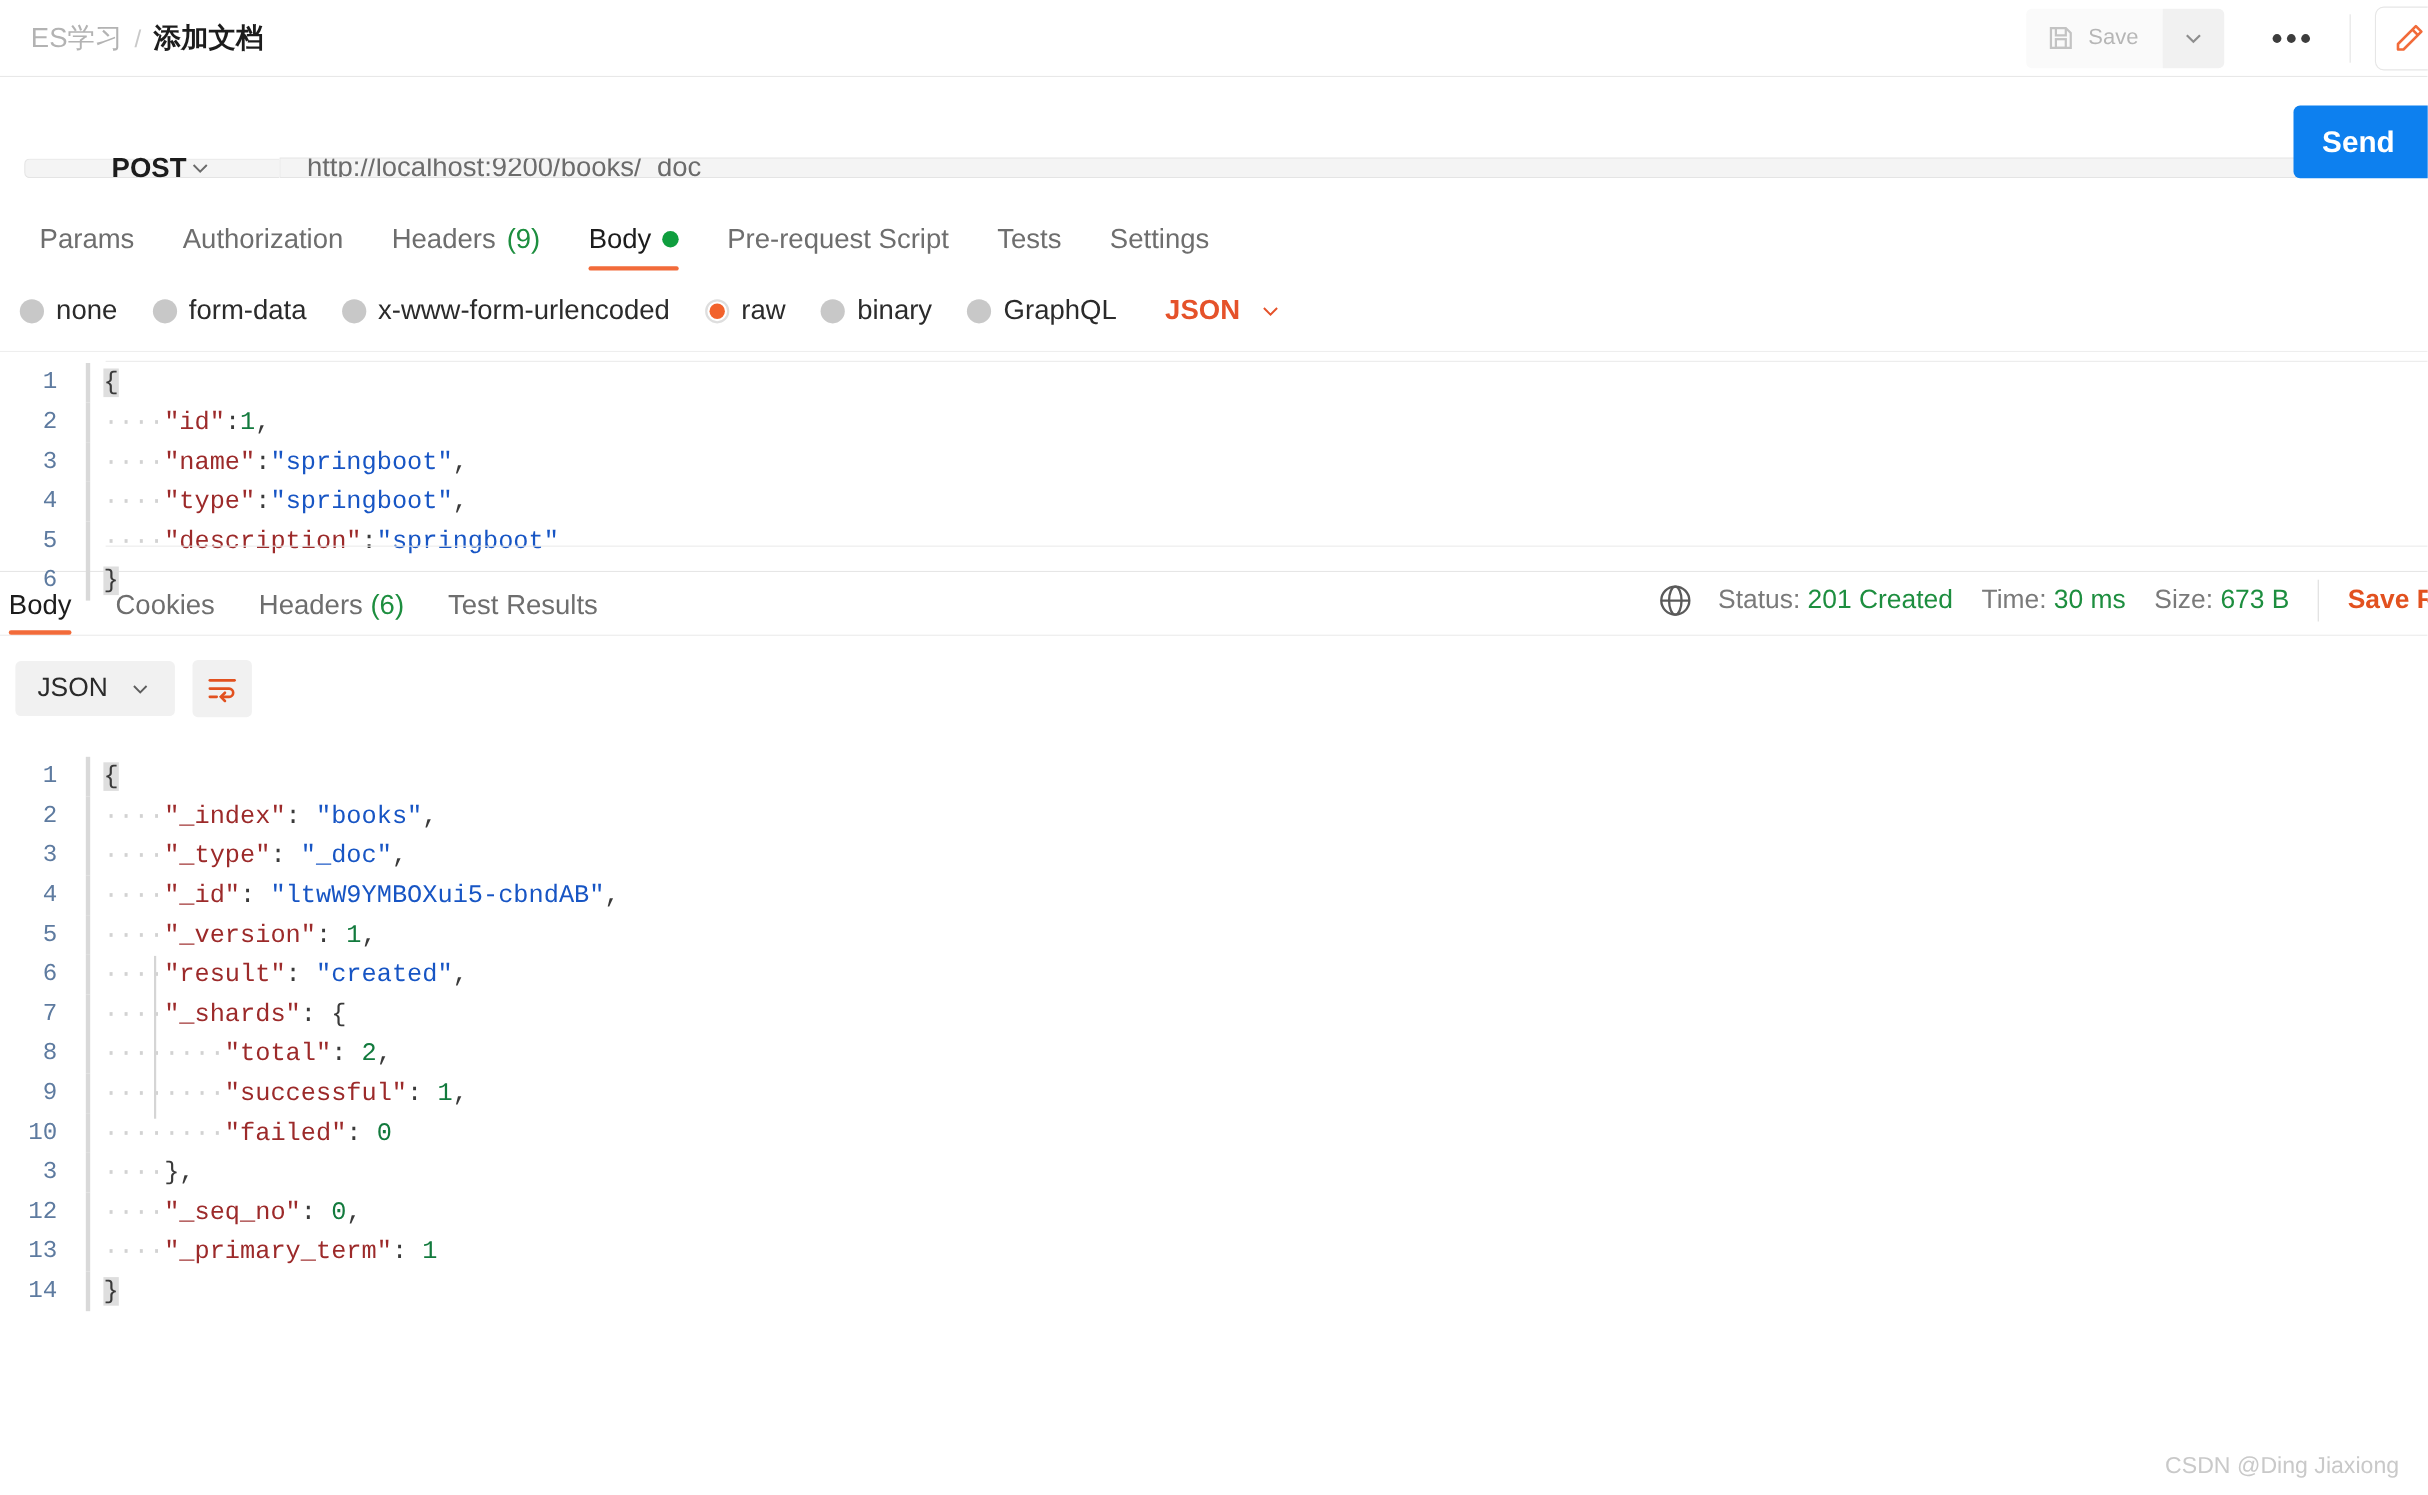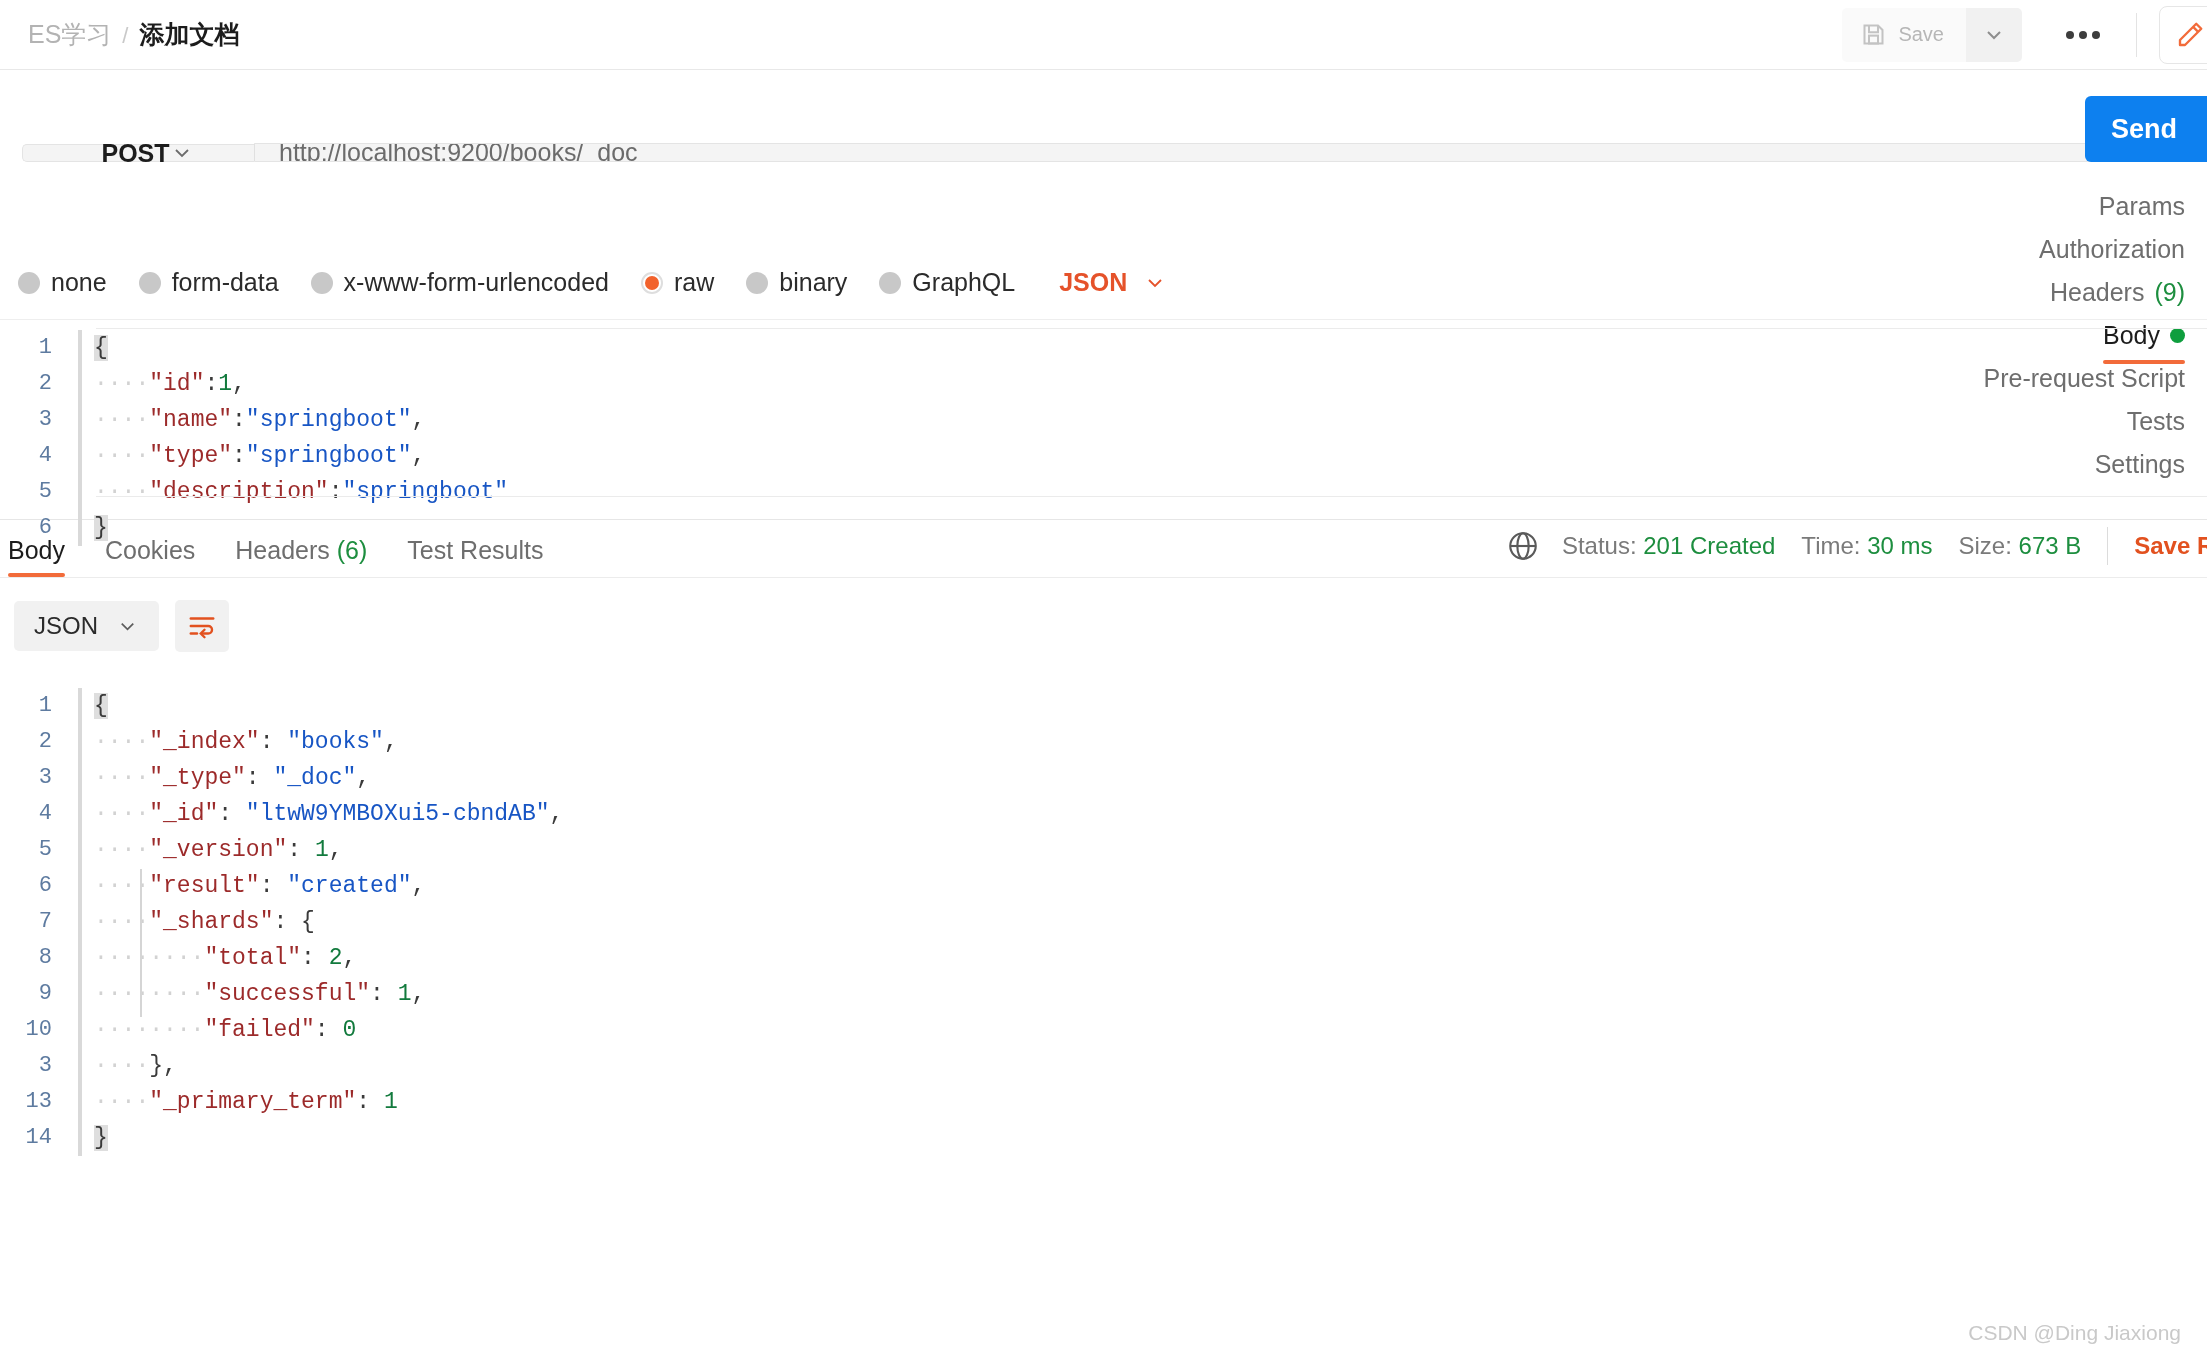--- a/index.html
+++ b/index.html
@@ -95,21 +95,20 @@
     font-family: "Liberation Sans", sans-serif;
     text-align: left; padding-left: 26px;
     cursor: pointer;
   }
 
   
   .req-tabs {
     margin: 30px 0 0 0; padding-left: 14px;
     display: flex; align-items: flex-end; gap: 0;
     height: 54px;
-    flex-direction: column;
   }
   .req-tab {
     font-size: 25px; color: #6e6e6e;
     padding: 0 22px 14px 22px;
     position: relative; cursor: pointer;
     display: flex; align-items: center; gap: 10px;
     white-space: nowrap;
   }
   .req-tab.active { color: #1c1c1c; }
   .req-tab.active::after {
@@ -508,20 +507,25 @@
         <span class="ln">10</span>
         <span class="gutterbar"></span>
         <span class="codetext"><span class="ind">········</span><span class="k">"failed"</span><span class="p">:</span> <span class="n">0</span></span>
       </div>
       <div class="code-line">
         <span class="ln">3</span>
         <span class="gutterbar"></span>
         <span class="codetext"><span class="ind">····</span><span class="p">}</span><span class="p">,</span></span>
       </div>
       <div class="code-line">
+        <span class="ln">12</span>
+        <span class="gutterbar"></span>
+        <span class="codetext"><span class="ind">····</span><span class="k">"_seq_no"</span><span class="p">:</span> <span class="n">0</span><span class="p">,</span></span>
+      </div>
+      <div class="code-line">
         <span class="ln">13</span>
         <span class="gutterbar"></span>
         <span class="codetext"><span class="ind">····</span><span class="k">"_primary_term"</span><span class="p">:</span> <span class="n">1</span></span>
       </div>
       <div class="code-line">
         <span class="ln">14</span>
         <span class="gutterbar"></span>
         <span class="codetext"><span class="ind"></span><span class="p brace-hl">}</span></span>
       </div>
     </div>

